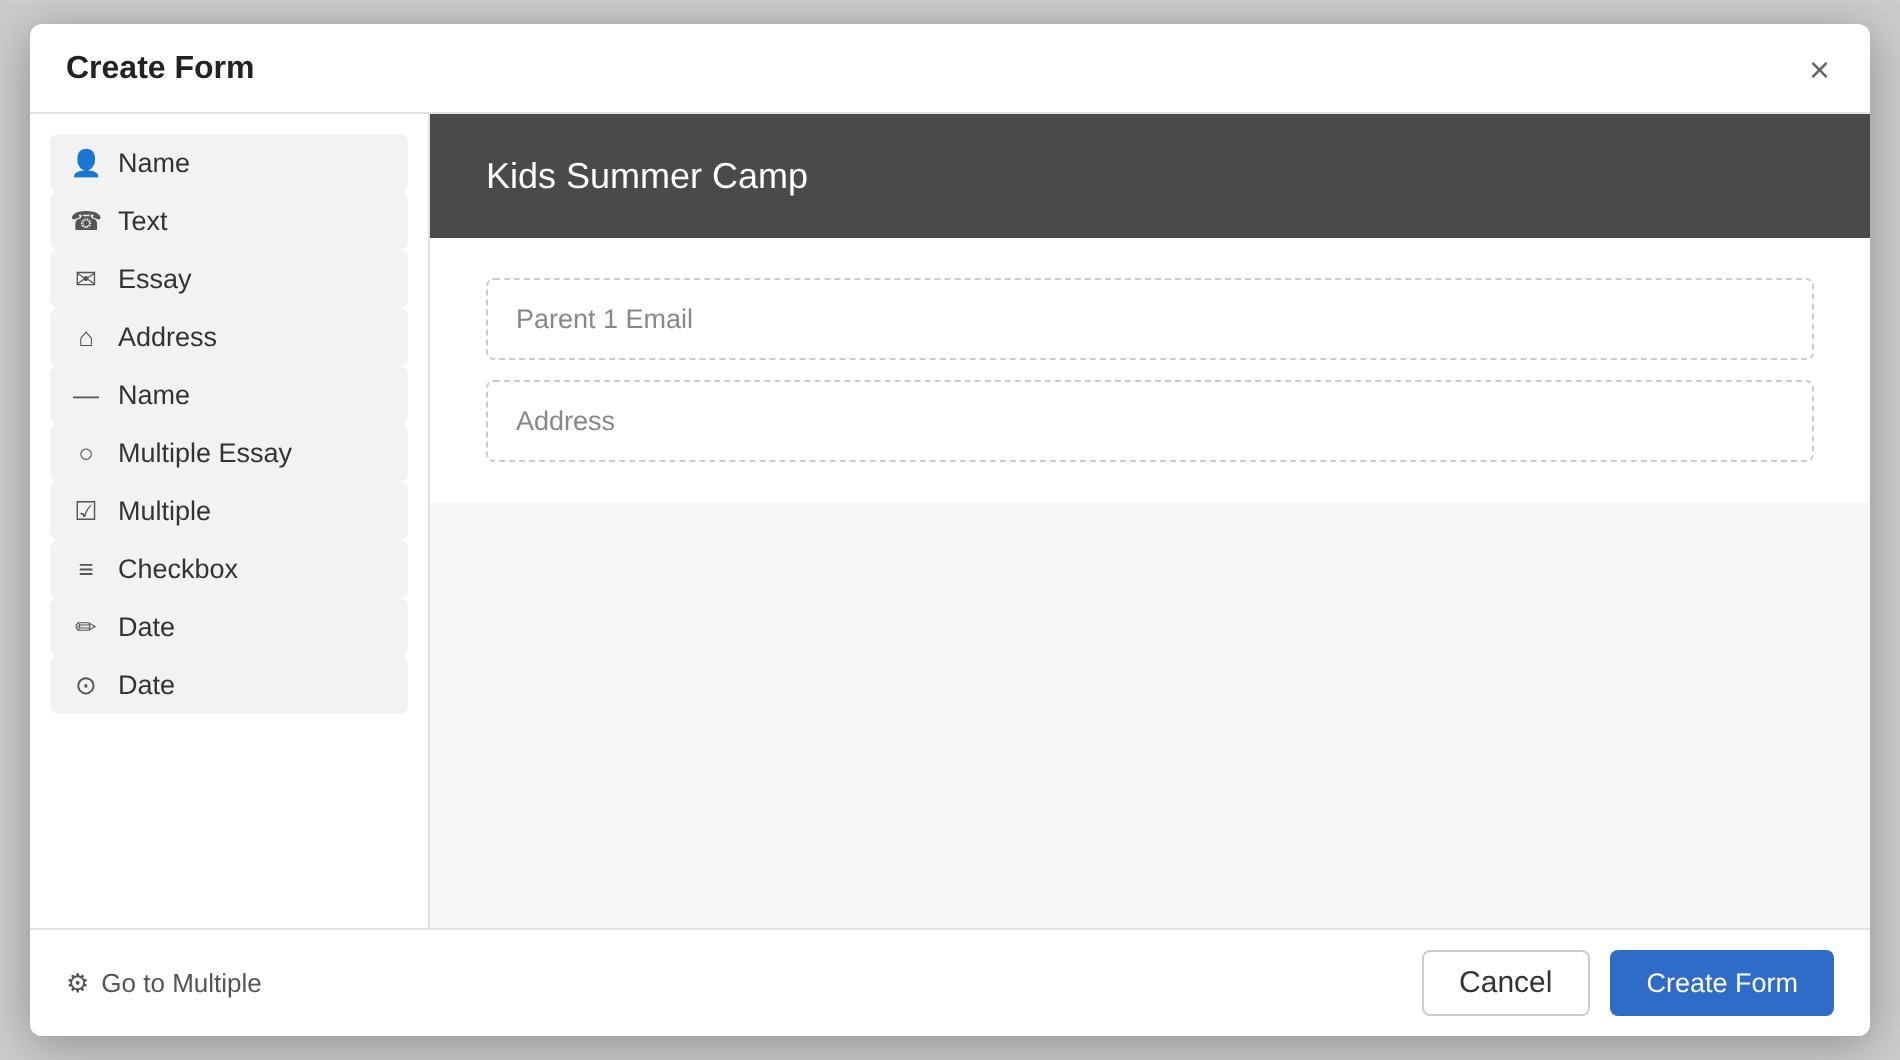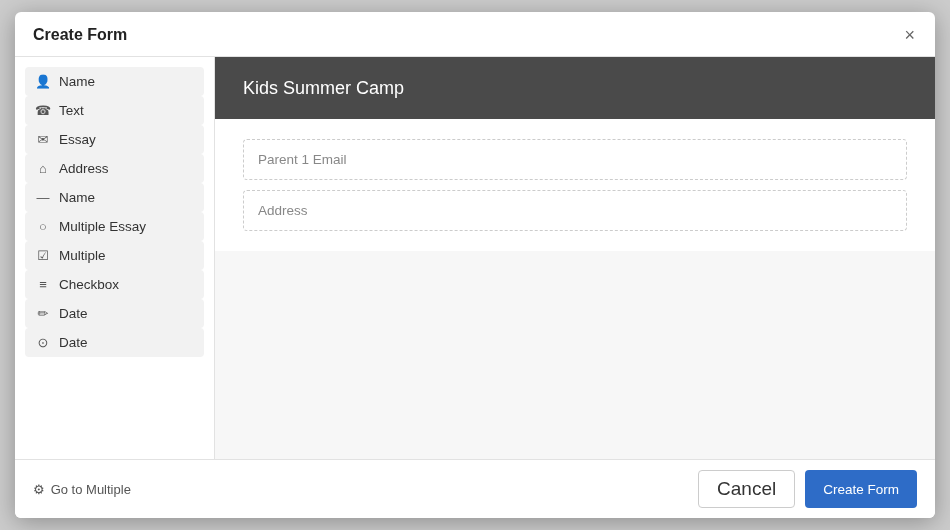--- a/index.html
+++ b/index.html
@@ -130,21 +130,21 @@
     }
     .footer-right {
       display: flex;
       gap: 10px;
     }
     .btn-cancel {
       background: #fff;
       border: 1px solid #ccc;
       border-radius: 4px;
       padding: 7px 18px;
-      font-size: 19px;
+      font-size: 15px;
       color: #333;
       cursor: pointer;
     }
     .btn-create {
       background: #2e6cc7;
       border: none;
       border-radius: 4px;
       padding: 7px 18px;
       font-size: 13.5px;
       color: #fff;

